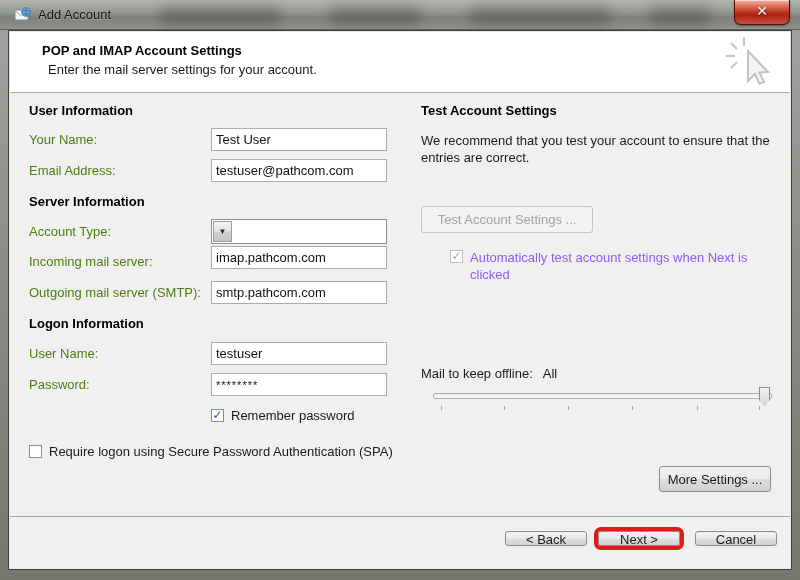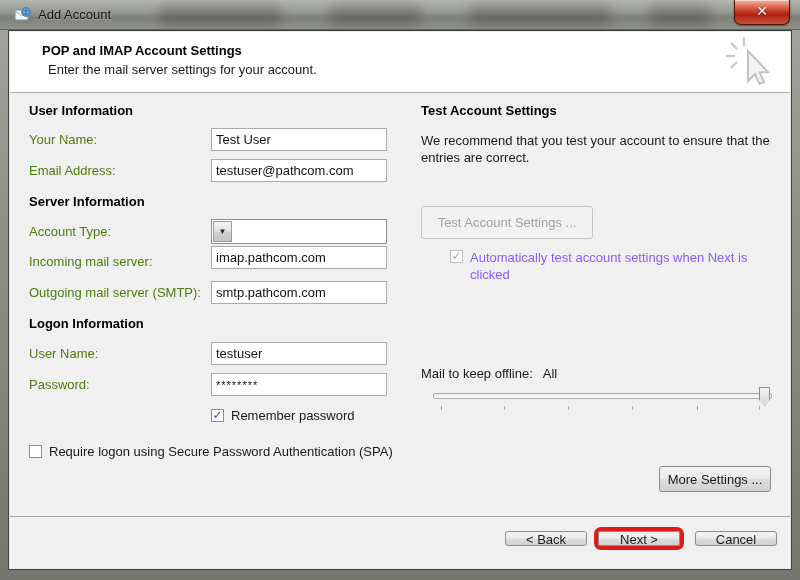--- a/index.html
+++ b/index.html
@@ -51,21 +51,21 @@
     font-size:12px; line-height:11px; text-align:center; font-weight:bold; margin-top:1px; }
   .chk.checked { color:#2053b0; }
   .chk.disabled { border-color:#bdbdbd; background:#fdfdfd; color:#a3a3a3; }
   .chk-label { color:#1a1a1a; }
   .chk-label.disabled { color:#8b5cf6; }
 
   .btn { background:linear-gradient(180deg,#f3f3f3 0%,#ebebeb 48%,#dddddd 52%,#d2d2d2 100%);
     border:1px solid #8c8c8c; border-radius:3px; color:#1a1a1a;
     font-family:"Liberation Sans","DejaVu Sans",sans-serif; font-size:13px; text-align:center; }
   .btn.disabled { background:#f2f2f2; border-color:#c3c3c3; color:#a2a2a2; }
-  .btn-test { position:absolute; width:172px; height:33px; }
+  .btn-test { position:absolute; width:172px; height:27px; }
   .btn-more { position:absolute; width:112px; height:26px; }
   .btn-footer { position:absolute; width:82px; height:15px; }
   .next-annotated { outline:4px solid #dd1c17; outline-offset:0px; }
 
   .offline-label { position:absolute; color:#1a1a1a; }
   .offline-value { margin-left:10px; }
   .slider-track { position:absolute; height:6px; border:1px solid #adadad; border-radius:2px;
     background:linear-gradient(180deg,#ededed,#fbfbfb); }
   .slider-thumb { position:absolute; width:11px; height:19px;
     background:linear-gradient(180deg,#f4f4f4,#d6d6d6); border:1px solid #8e8e8e;

